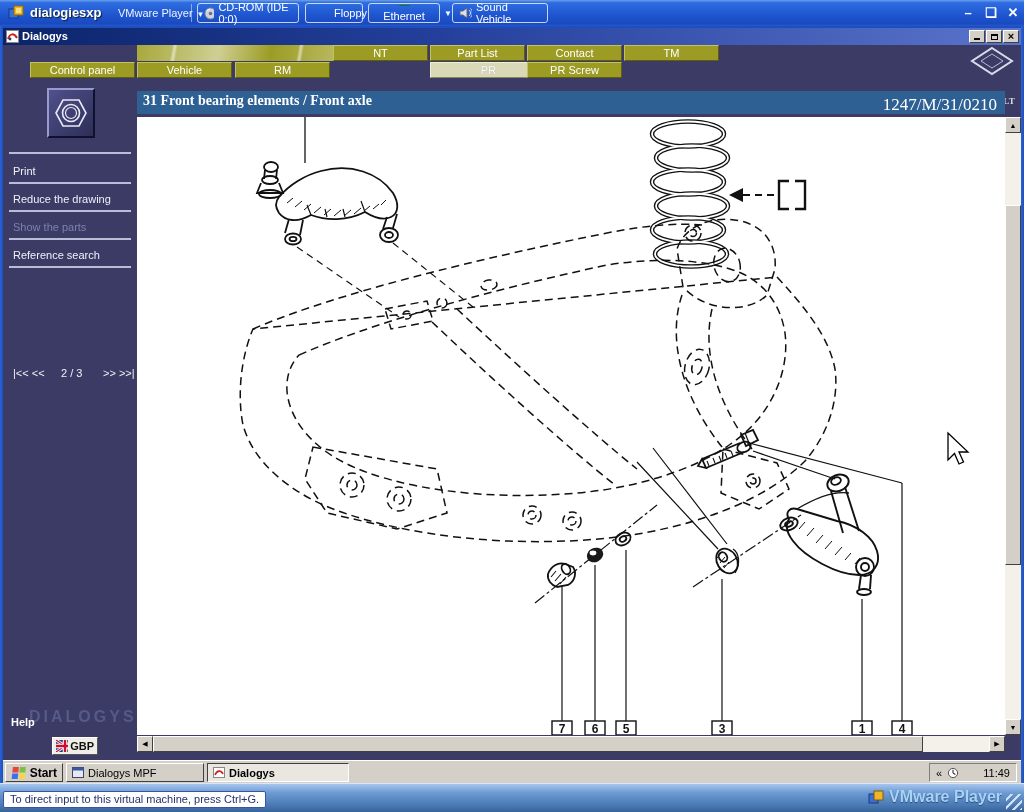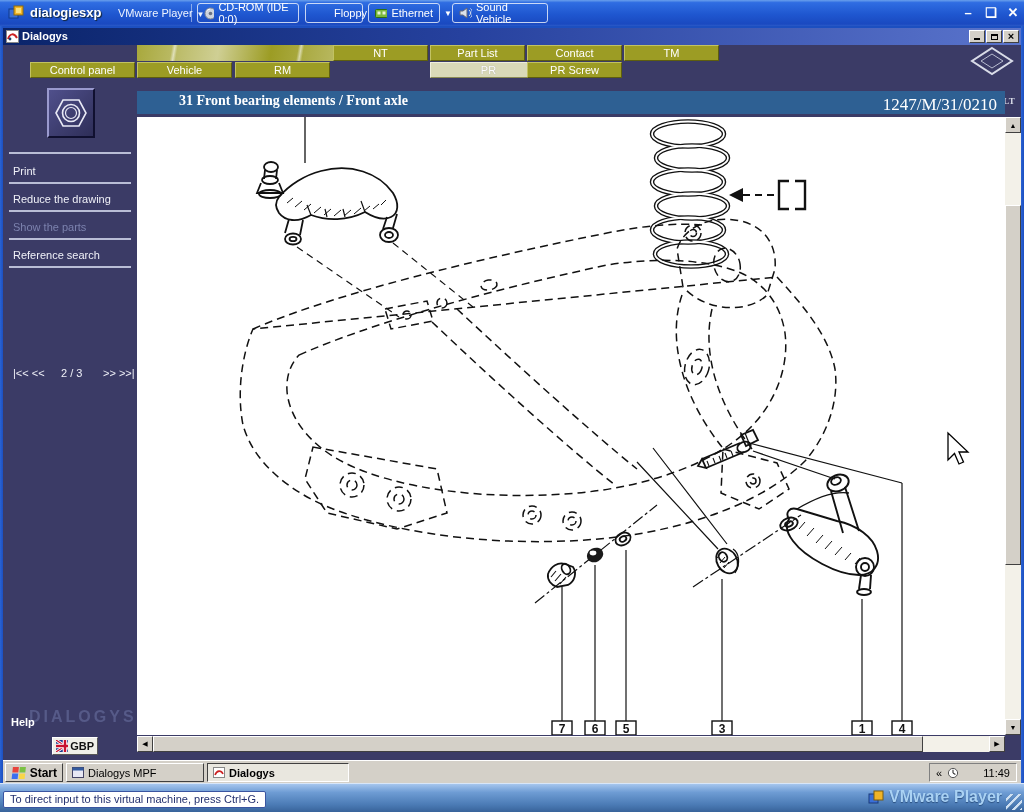--- a/index.html
+++ b/index.html
@@ -74,21 +74,21 @@
   #pager .pg-c{position:absolute;left:100px;}
   #watermark{left:26px;top:620px;font-size:16px;font-weight:bold;letter-spacing:3px;color:#565a88;}
   #help-link{left:8px;top:628px;font-size:11px;font-weight:bold;color:#fff;}
   #gbp-btn{left:49px;top:649px;width:46px;height:18px;background:#efefe8;
     border-top:1px solid #fff;border-left:1px solid #fff;border-right:1px solid #555;border-bottom:1px solid #555;
     display:flex;align-items:center;gap:2px;padding:0 3px;font-size:11px;font-weight:bold;color:#111;}
 
   
   #content-title{left:137px;top:91px;width:868px;height:23px;background:#2e6093;
     color:#fff;font-family:"Liberation Serif","DejaVu Serif",serif;}
-  #content-title .ct-left{position:absolute;left:6px;top:2px;font-size:14px;font-weight:bold;margin-left:36px;}
+  #content-title .ct-left{position:absolute;left:6px;top:2px;font-size:14px;font-weight:bold;}
   #content-title .ct-right{position:absolute;right:8px;top:4px;font-size:17px;}
   #canvas{left:137px;top:117px;width:868px;height:618px;background:#fff;}
 
   
   .sb-btn{background:#d4d0c8;border-top:1px solid #fff;border-left:1px solid #fff;
     border-right:1px solid #404040;border-bottom:1px solid #404040;
     display:flex;align-items:center;justify-content:center;font-size:7px;color:#000;}
   .sb-track{background:#f3f1e9;}
   .sb-thumb{background:#d4d0c8;border-top:1px solid #fff;border-left:1px solid #fff;
     border-right:1px solid #404040;border-bottom:1px solid #404040;}
@@ -141,21 +141,21 @@
       <span>CD-ROM (IDE 0:0)</span>
     </div>
     <div class="dev-btn abs" style="left:305px;width:58px;padding-left:24px;">
       <svg width="12" height="12">
           <rect x="0.5" y="0.5" width="11" height="11" fill="#aab2c2" stroke="#5e667a"></rect>
           <rect x="3" y="1" width="6" height="4" fill="#737d92"></rect>
           <rect x="2.5" y="6.5" width="7" height="5" fill="#e8ecf2"></rect>
         </svg>
       <span>Floppy</span>
     </div>
-    <div class="dev-btn abs" style="left:368px;width:72px;">
+    <div class="dev-btn abs" style="left:368px;width:72px;flex-direction:column;">
       <svg width="13" height="11">
           <rect x="0.5" y="1.5" width="12" height="8" rx="1" fill="#7cba3e" stroke="#2e6e10"></rect>
           <rect x="2.5" y="3.5" width="3" height="3" fill="#e8f4d8"></rect>
           <rect x="7.5" y="3.5" width="3" height="3" fill="#e8f4d8"></rect>
         </svg>
       <span>Ethernet</span>
     </div>
     <div class="dev-caret abs" style="left:442px;">▼</div>
     <div class="dev-btn abs" style="left:452px;width:96px;">
       <svg width="14" height="12">

